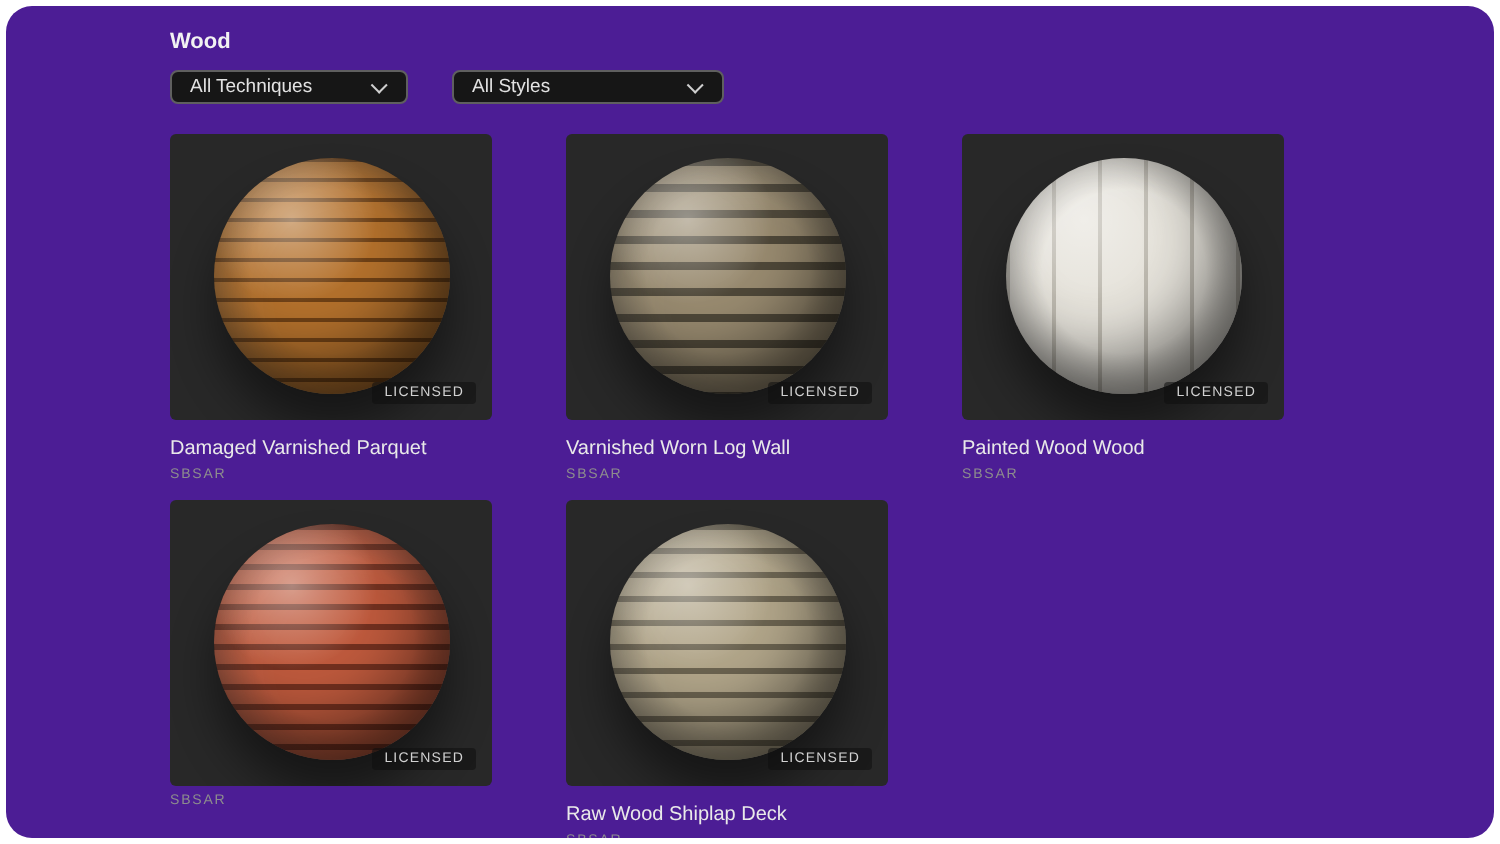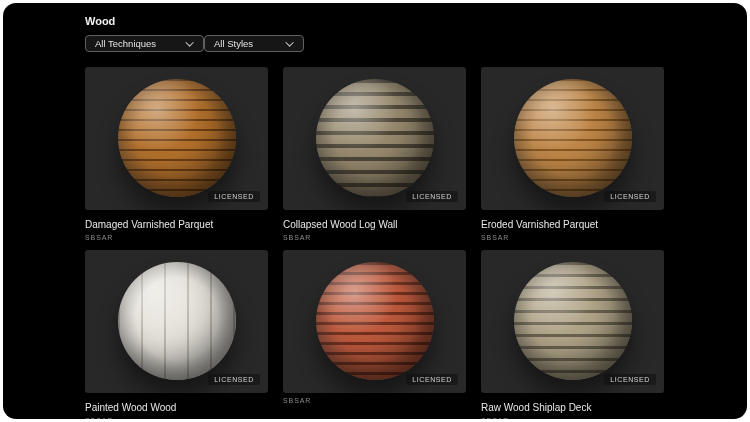--- a/index.html
+++ b/index.html
@@ -1,39 +1,39 @@
 <!DOCTYPE html>
 <html><head>
 <meta charset="utf-8">
 <style>
   * { margin:0; padding:0; box-sizing:border-box; }
   html,body { width:750px; height:422px; background:#ffffff; font-family:"Liberation Sans", sans-serif; }
   .screen {
-    position:absolute; inset:3px; background:#000000;
+    position:absolute; inset:3px; background:#4c1d95;
     border-radius:13px; overflow:hidden;
   }
   .content { position:absolute; left:82px; top:12px; width:587px; }
   .page-title { color:#f2f2f2; font-size:11px; font-weight:bold; margin-bottom:8px; }
-  .filter-row { display:flex; gap:0; margin-bottom:15px; }
+  .filter-row { display:flex; gap:22px; margin-bottom:15px; }
   .dropdown {
     height:17px; display:flex; align-items:center; justify-content:space-between;
     padding:0 9px; background:#161616; border:1px solid #5f5f5f; border-radius:4px;
     color:#e2e2e2; font-size:9.5px; cursor:pointer;
   }
   .dropdown.techniques { width:119px; }
-  .dropdown.styles { width:100px; }
+  .dropdown.styles { width:136px; }
   .chevron {
     width:6px; height:6px; border-left:1.4px solid #cfcfcf; border-bottom:1.4px solid #cfcfcf;
     transform:rotate(-45deg) translateY(-2px); margin-left:8px;
   }
   .grid {
     display:grid; grid-template-columns:repeat(3,191px);
     column-gap:7px; row-gap:9px;
   }
-  .card { width:183px; }
+  .card { width:161px; }
   .tile {
     position:relative; height:143px; background:#282828; border-radius:3px; overflow:hidden;
   }
   .sphere {
     width:118px; height:118px; border-radius:50%; margin:12px auto 0;
     background:
       radial-gradient(circle at 33% 26%, rgba(255,255,255,0.40) 0%, rgba(255,255,255,0) 36%),
       radial-gradient(circle at 50% 48%, rgba(0,0,0,0) 48%, rgba(0,0,0,0.25) 72%, rgba(0,0,0,0.62) 96%),
       repeating-linear-gradient(var(--angle,180deg),
         var(--dark,#555) 0, var(--dark,#555) var(--line,2px),
@@ -79,32 +79,24 @@
         </div>
         <div class="card-title">Damaged Varnished Parquet</div>
         <div class="card-format">SBSAR</div>
       </div>
 
       <div class="card">
         <div class="tile">
           <div class="sphere" style="--base: #998b70; --dark: #4f4839; --angle: 180deg; --line: 4px; --period: 13px;"></div>
           <div class="badge">LICENSED</div>
         </div>
-        <div class="card-title">Collapsed Wood Log Wall</div>
+        <div class="card-title">Varnished Worn Log Wall</div>
         <div class="card-format">SBSAR</div>
       </div>
 
-      <div class="card">
-        <div class="tile">
-          <div class="sphere" style="--base: #c08748; --dark: #85561f; --angle: 180deg; --line: 2px; --period: 10px;"></div>
-          <div class="badge">LICENSED</div>
-        </div>
-        <div class="card-title">Eroded Varnished Parquet</div>
-        <div class="card-format">SBSAR</div>
-      </div>
 
       <div class="card">
         <div class="tile">
           <div class="sphere" style="--base: #e6e3db; --dark: #bdb9af; --angle: 90deg; --line: 2px; --period: 23px;"></div>
           <div class="badge">LICENSED</div>
         </div>
         <div class="card-title">Painted Wood Wood</div>
         <div class="card-format">SBSAR</div>
       </div>
 

